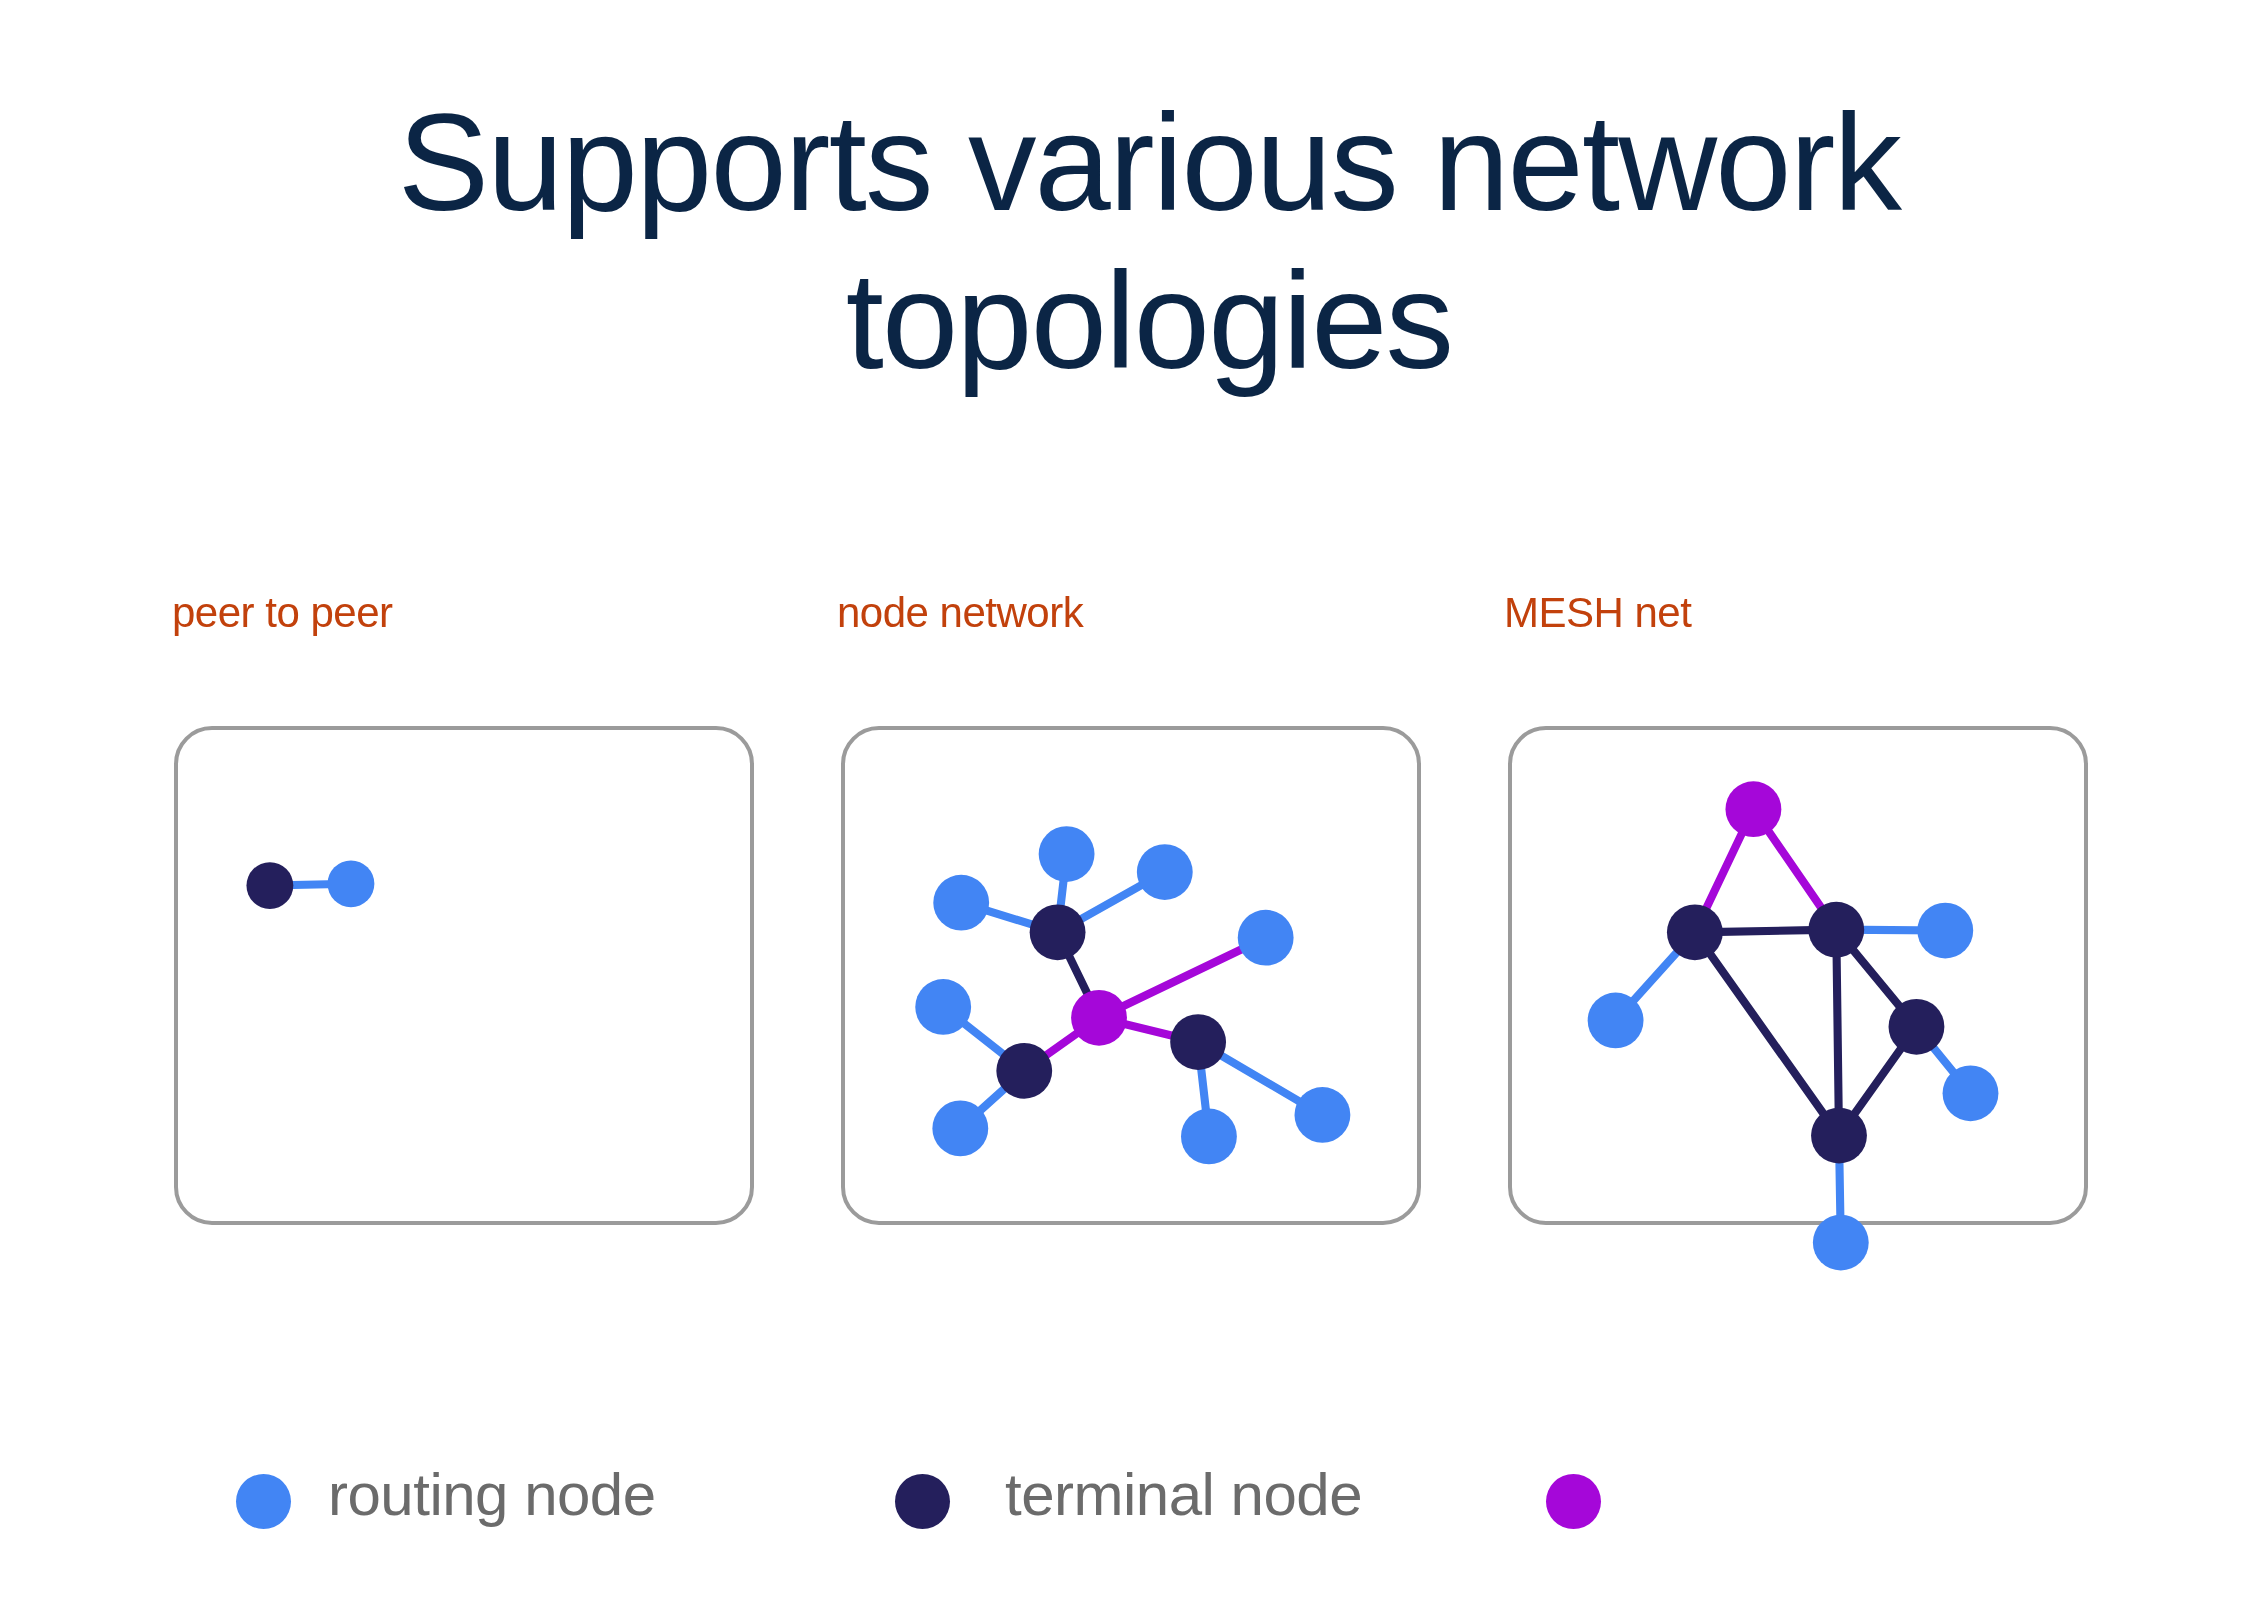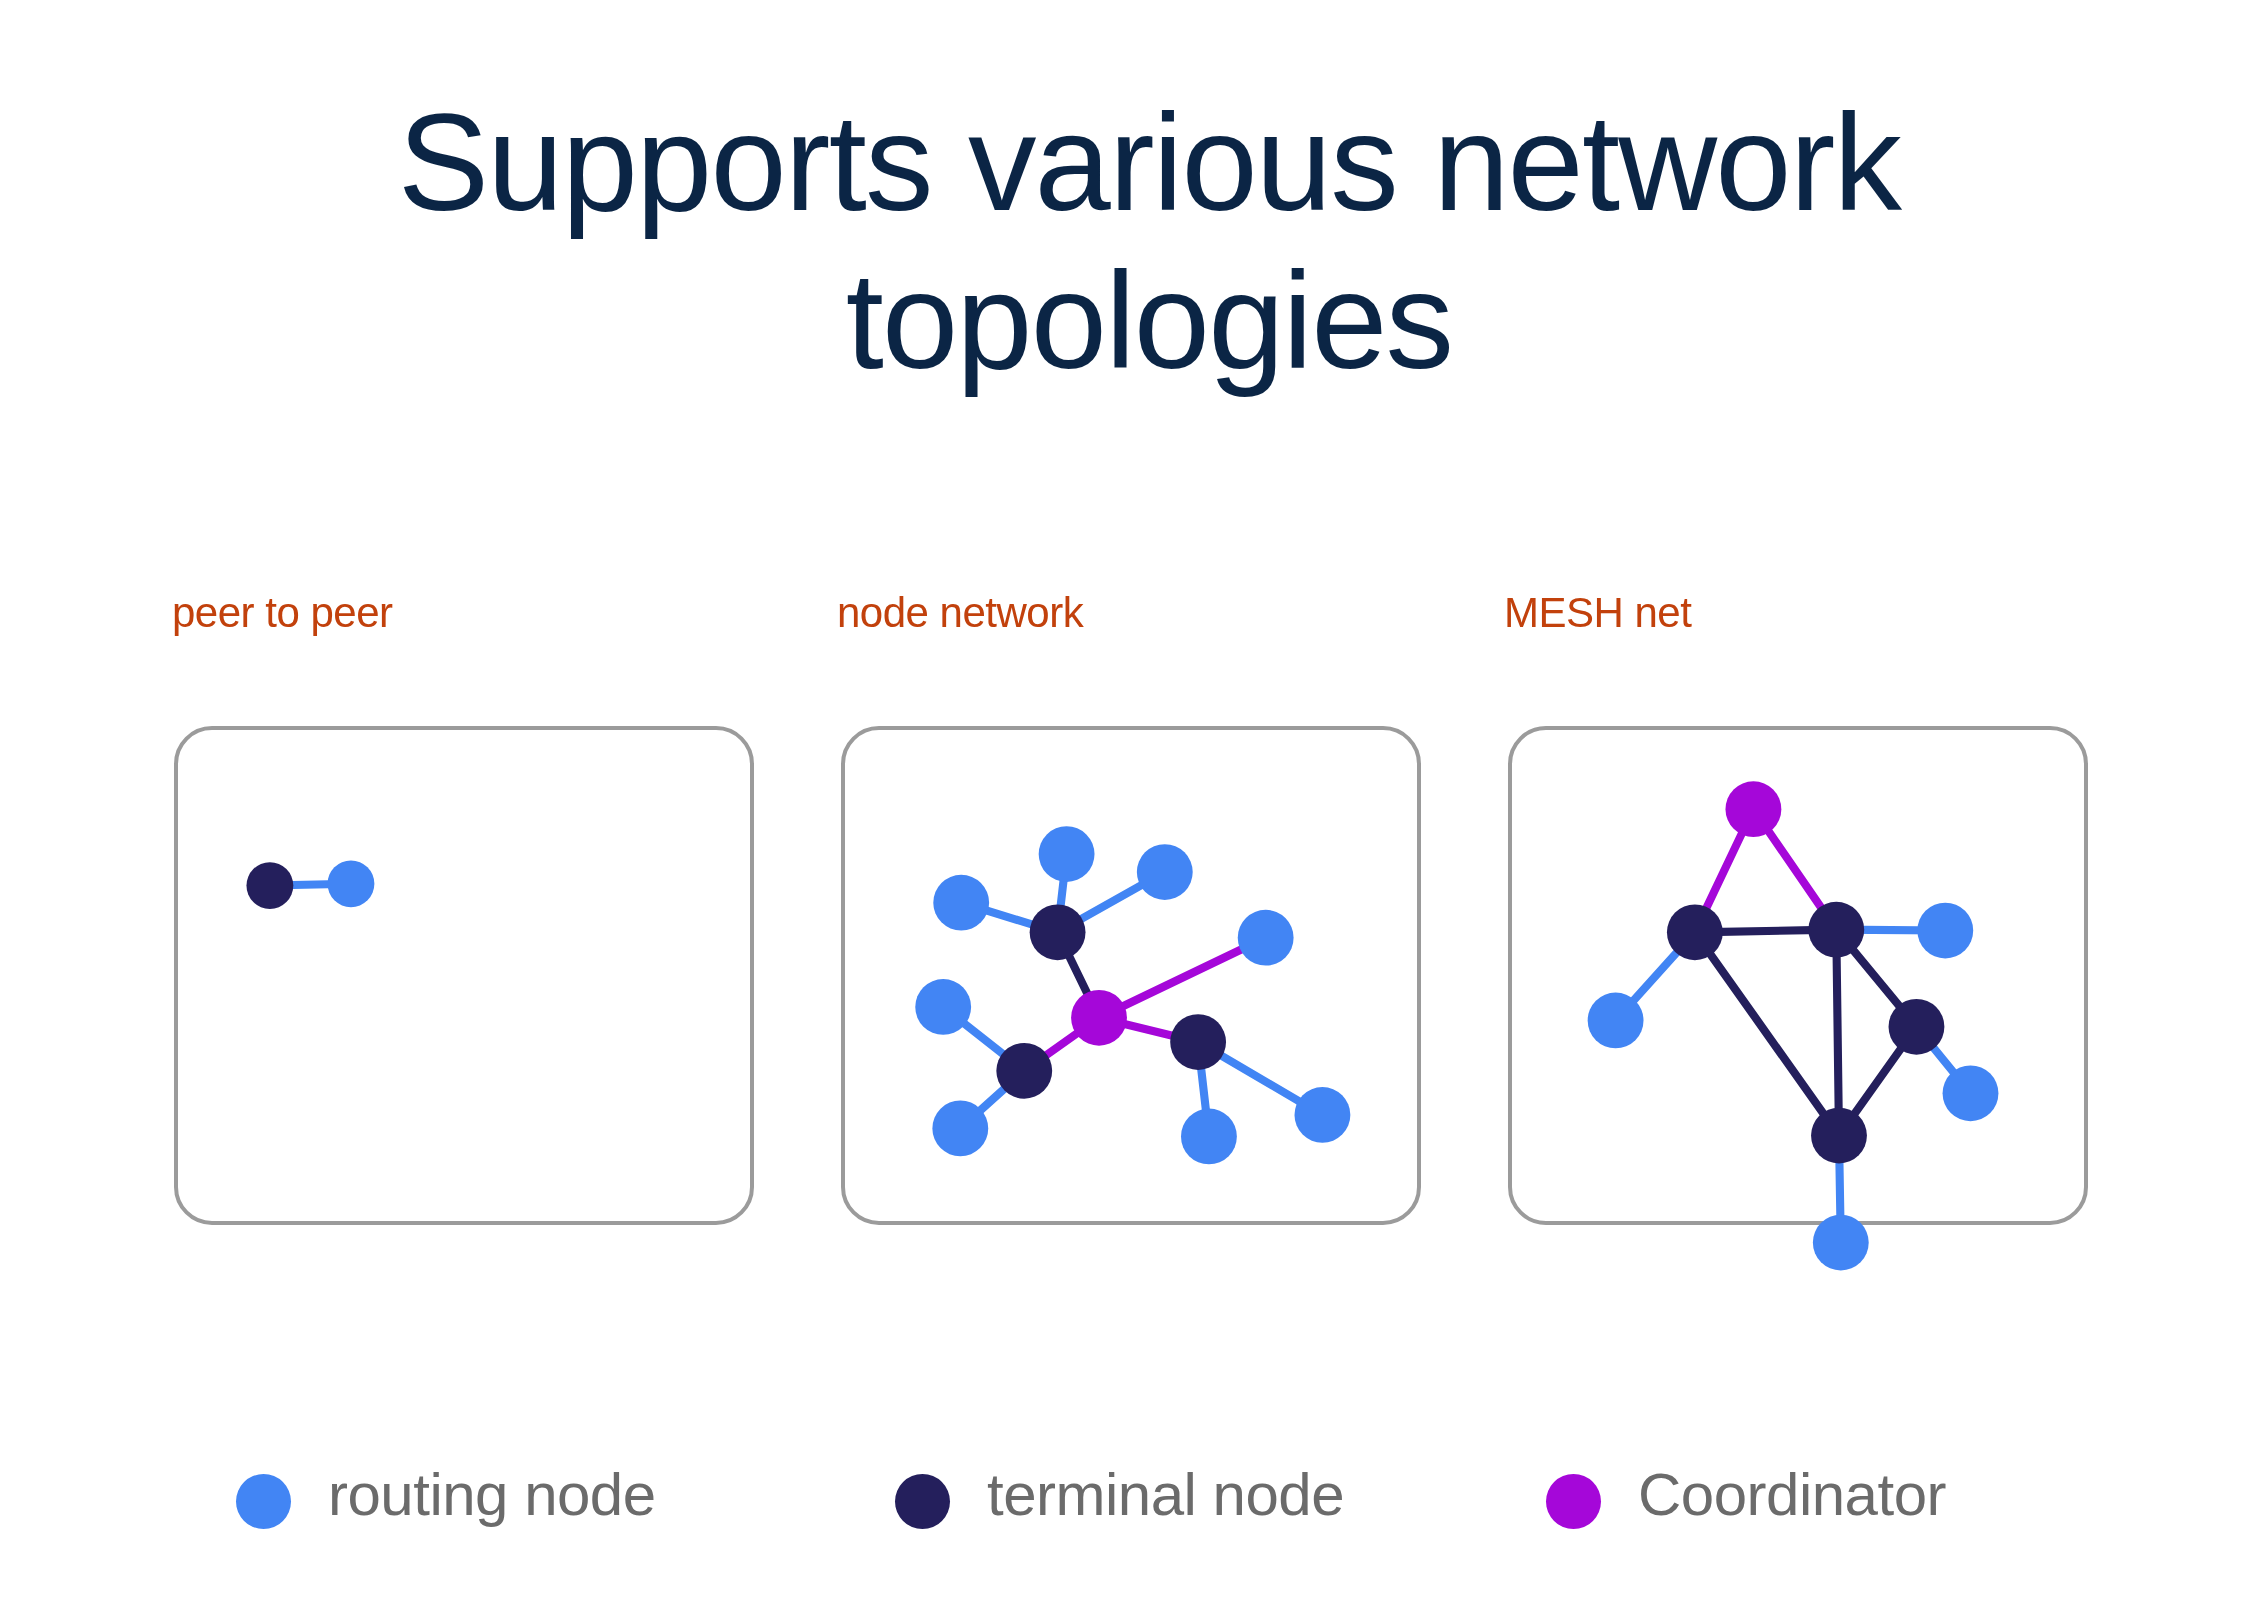--- a/index.html
+++ b/index.html
@@ -80,21 +80,21 @@
     height: 101px;
   }
   .legend-item {
     position: absolute;
     top: 0;
     height: 99px;
     display: flex;
     align-items: flex-end;
   }
   #legend-item-0 { left: 236px; }
-  #legend-item-1 { left: 895px; }
+  #legend-item-1 { left: 895px; gap: 18px; }
   #legend-item-2 { left: 1546px; }
 
   .legend-dot {
     width: 55px;
     height: 55px;
     border-radius: 50%;
     flex: 0 0 auto;
   }
   .legend-text {
     margin-left: 37px;
@@ -180,16 +180,15 @@
   <div class="legend-item" id="legend-item-0">
     <span class="legend-dot" style="background: rgb(66, 133, 244);"></span>
     <span class="legend-text">routing node</span>
   </div>
   <div class="legend-item" id="legend-item-1">
     <span class="legend-dot" style="background: rgb(36, 31, 92);"></span>
     <span class="legend-text">terminal node</span>
   </div>
   <div class="legend-item" id="legend-item-2">
     <span class="legend-dot" style="background: rgb(165, 7, 217);"></span>
-    <span class="legend-text">Coordinator</span>
   </div>
 </div>
 
 
 </body></html>

